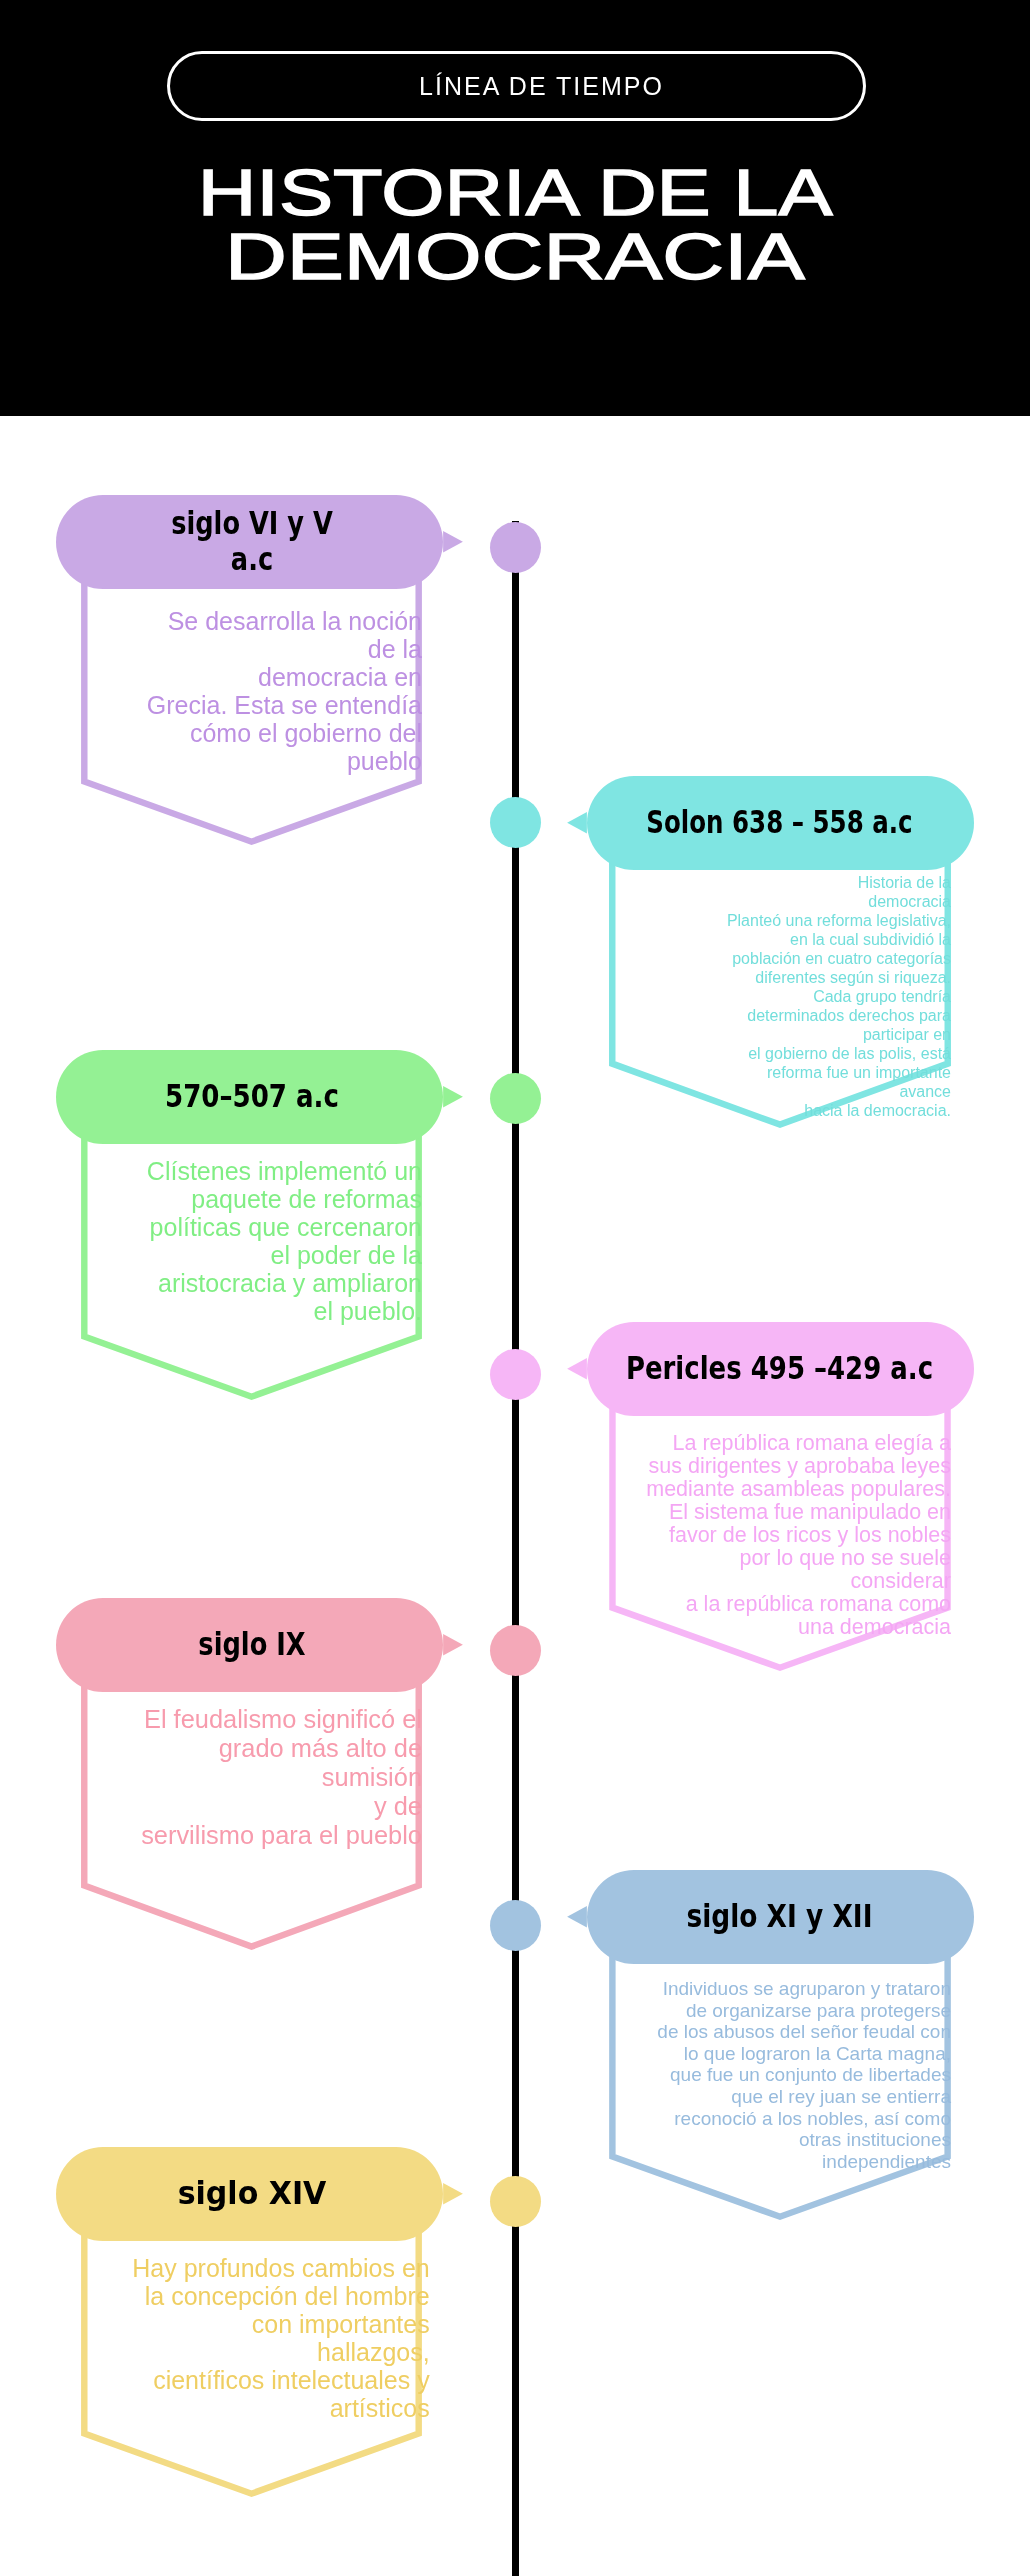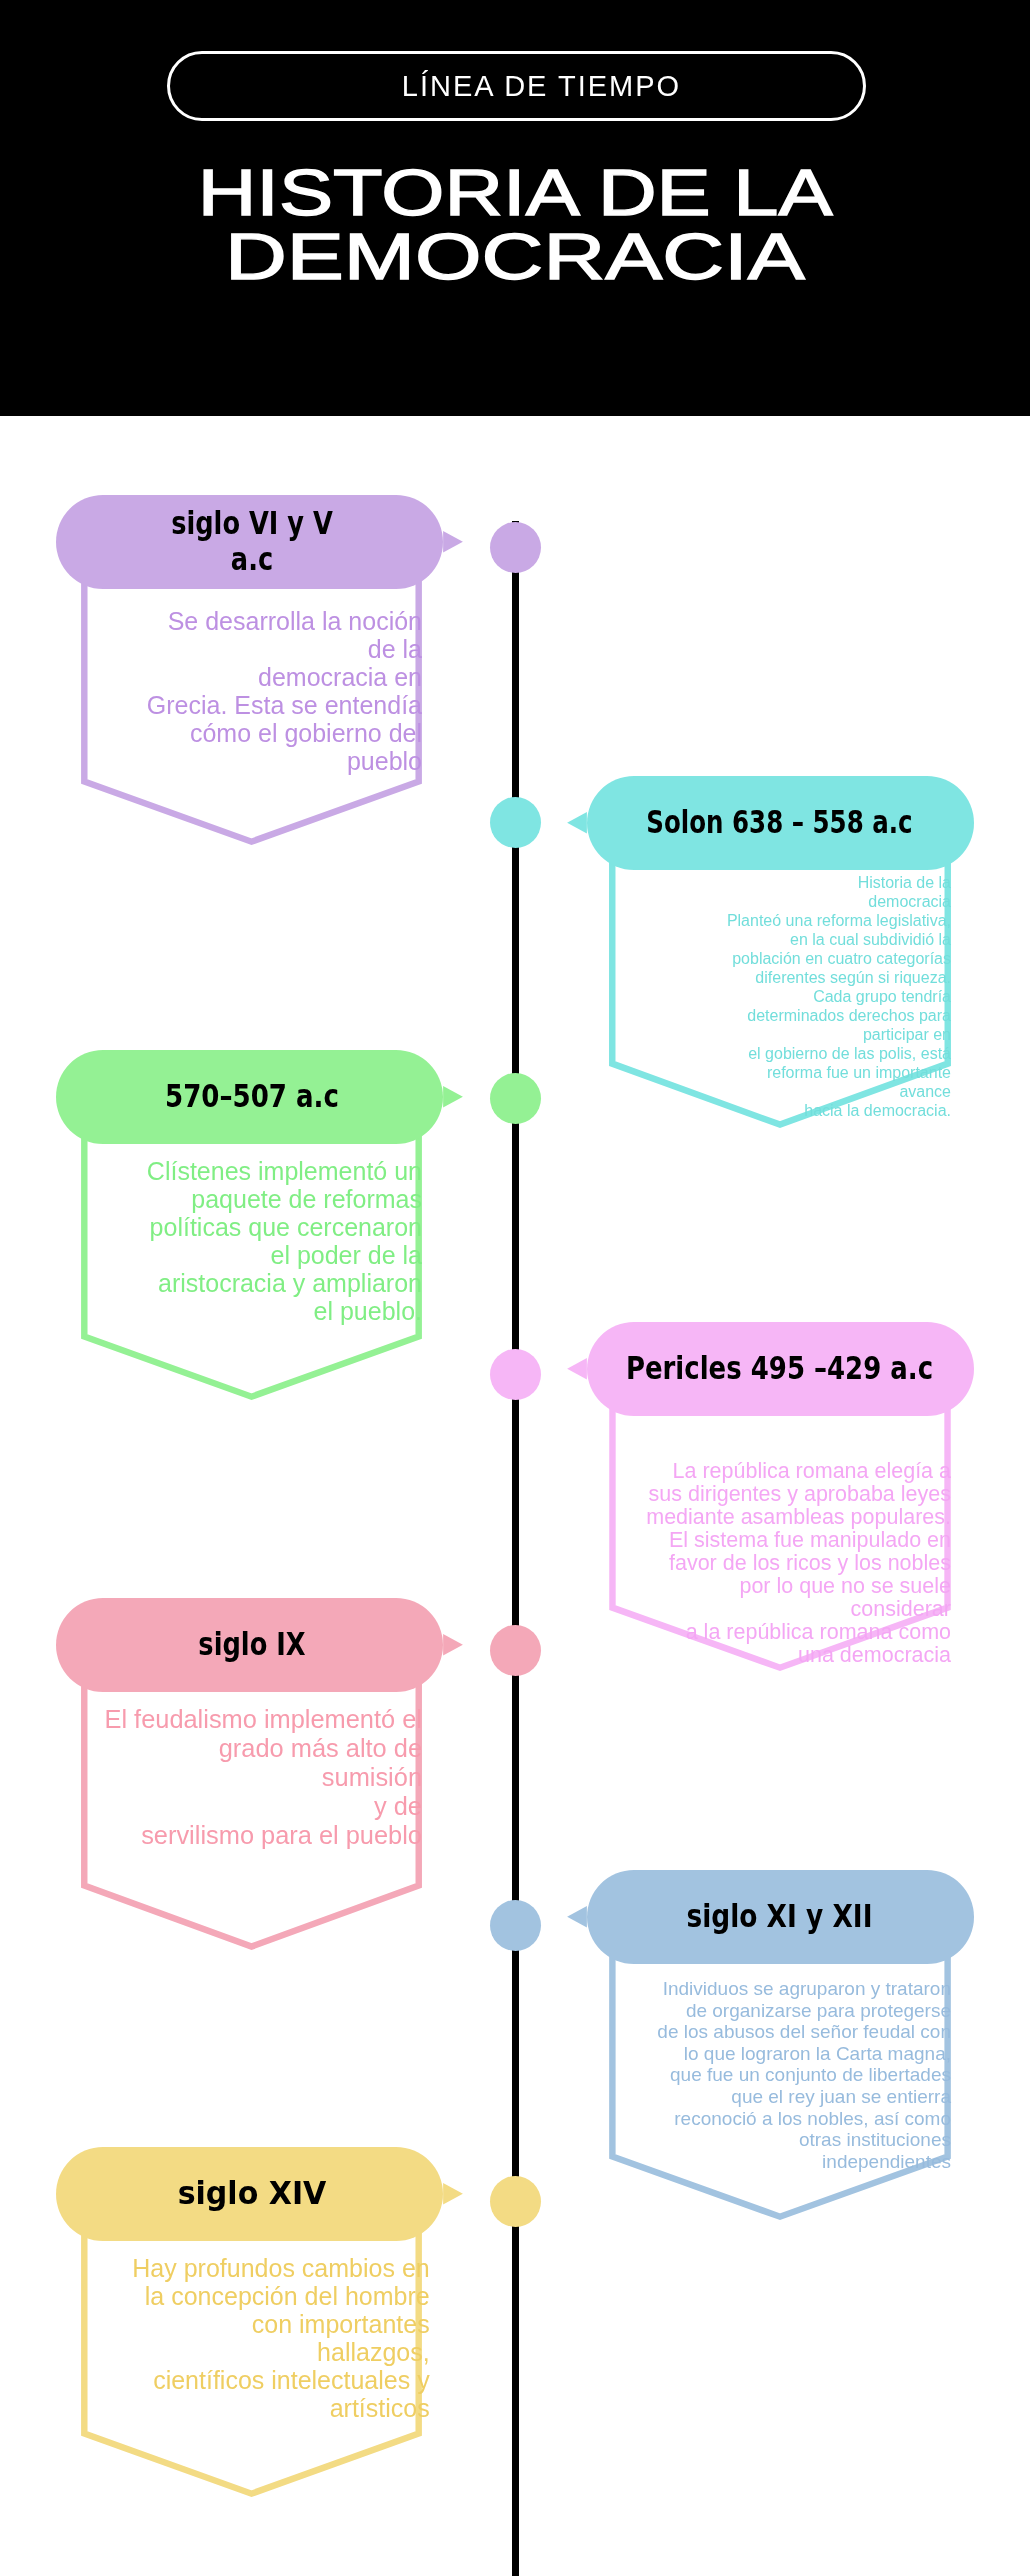--- a/index.html
+++ b/index.html
@@ -1,20 +1,20 @@
 <!DOCTYPE html>
 <html style="font-size:13.7px"><head>
 <meta charset="utf-8">
 <style>
 *{margin:0;padding:0;box-sizing:border-box;}
 html,body{width:1030px;height:2576px;}
 body{background:#fff;font-family:"Liberation Sans",sans-serif;position:relative;overflow:hidden;}
 .hero{position:absolute;left:0;top:0;width:1030px;height:416px;background:#000;}
 .badge{position:absolute;left:167px;top:51px;width:699px;height:70px;border:3px solid #fff;border-radius:35px;display:flex;align-items:center;justify-content:center;}
-.badge span{color:#fff;font-size:29px;letter-spacing:2px;text-indent:2px;transform:translateZ(0);display:inline-block;margin-left:48px;}
+.badge span{color:#fff;font-size:25px;letter-spacing:2px;text-indent:2px;transform:translateZ(0);display:inline-block;margin-left:48px;}
 .hero-title{position:absolute;left:0;top:161px;width:1030px;text-align:center;color:#fff;font-size:64px;line-height:64px;}
 .hero-title span{display:inline-block;transform-origin:center;-webkit-text-stroke:1.4px #ffffff;}
 .t1,.t2{will-change:transform;}
 .t1{transform:scaleX(1.269);}
 .t2{transform:scaleX(1.337);}
 .spine{position:absolute;left:512px;top:521px;width:7.3px;height:2055px;background:#000;}
 .dot{position:absolute;left:490px;width:51px;height:51px;border-radius:50%;}
 .card{position:absolute;}
 .banner{position:absolute;left:0;top:0;}
 .beak{position:absolute;}
@@ -92,40 +92,40 @@
   <svg class="beak" style="left:362px;top:-10.7px" width="20" height="21.5" viewBox="0 0 23 25">
     <polygon points="0,0 23,12.5 0,25" fill="#94f194"></polygon>
   </svg>
   <div class="head" style="left: -25px; top: -47px; width: 387px; height: 94px; background: rgb(148, 241, 148);"></div>
   <div class="head-txt" style="top:-18.7px;left:-170px;width:682px;font-size:32px;transform:scaleX(0.814) translateZ(0);">570–507 a.c</div>
 </div>
 <div class="card" style="left:609px;top:1369px;width:342px;">
   <svg class="banner" width="342" height="309" viewBox="0 0 398 360">
     <path d="M 3.8 0 L 3.8 278.0 L 199.0 348.0 L 394.2 278.0 L 394.2 0" fill="#ffffff" stroke-width="7.5" stroke-linejoin="miter" stroke="#f6b6f6"></path>
   </svg>
-  <div class="body-txt" style="top: 63px; left: 0px; font-size: 21.5px; line-height: 23px; color: rgb(244, 166, 244); margin-top: 28px;">La república romana elegía a
+  <div class="body-txt" style="top: 63px; left: 0px; font-size: 21.5px; line-height: 23px; color: rgb(244, 166, 244);">La república romana elegía a
 sus dirigentes y aprobaba leyes
 mediante asambleas populares.
 El sistema fue manipulado en
 favor de los ricos y los nobles
 por lo que no se suele
 considerar
 a la república romana como
 una democracia</div>
   <svg class="beak" style="left:-42px;top:-10.7px" width="20" height="21.5" viewBox="0 0 23 25">
     <polygon points="23,0 0,12.5 23,25" fill="#f6b6f6"></polygon>
   </svg>
   <div class="head" style="left: -22px; top: -47px; width: 387px; height: 94px; background: rgb(246, 182, 246);"></div>
   <div class="head-txt" style="top:-18.7px;left:-171px;width:683px;font-size:32px;transform:scaleX(0.812) translateZ(0);">Pericles 495 –429 a.c</div>
 </div>
 <div class="card" style="left:81px;top:1645px;width:341px;">
   <svg class="banner" width="341" height="312" viewBox="0 0 397 363">
     <path d="M 3.8 0 L 3.8 280.0 L 198.5 351.0 L 393.2 280.0 L 393.2 0" fill="#ffffff" stroke-width="7.5" stroke-linejoin="miter" stroke="#f4a8b8"></path>
   </svg>
-  <div class="body-txt" style="top: 60px; left: 0px; font-size: 25.4px; line-height: 29px; color: rgb(247, 155, 173);">El feudalismo implementó el
+  <div class="body-txt" style="top: 60px; left: 0px; font-size: 25.4px; line-height: 29px; color: rgb(247, 155, 173);">El feudalismo significó el
 grado más alto de
 sumisión
 y de
 servilismo para el pueblo</div>
   <svg class="beak" style="left:362px;top:-10.7px" width="20" height="21.5" viewBox="0 0 23 25">
     <polygon points="0,0 23,12.5 0,25" fill="#f4a8b8"></polygon>
   </svg>
   <div class="head" style="left: -25px; top: -47px; width: 387px; height: 94px; background: rgb(244, 168, 184);"></div>
   <div class="head-txt" style="top:-18.7px;left:-170px;width:682px;font-size:32px;transform:scaleX(0.803) translateZ(0);">siglo IX</div>
 </div>

